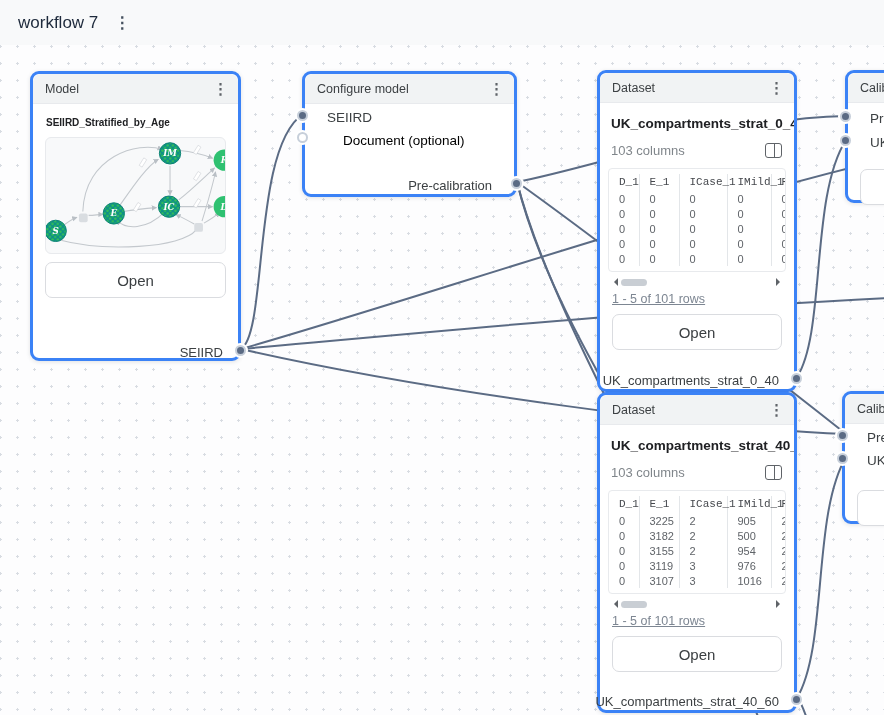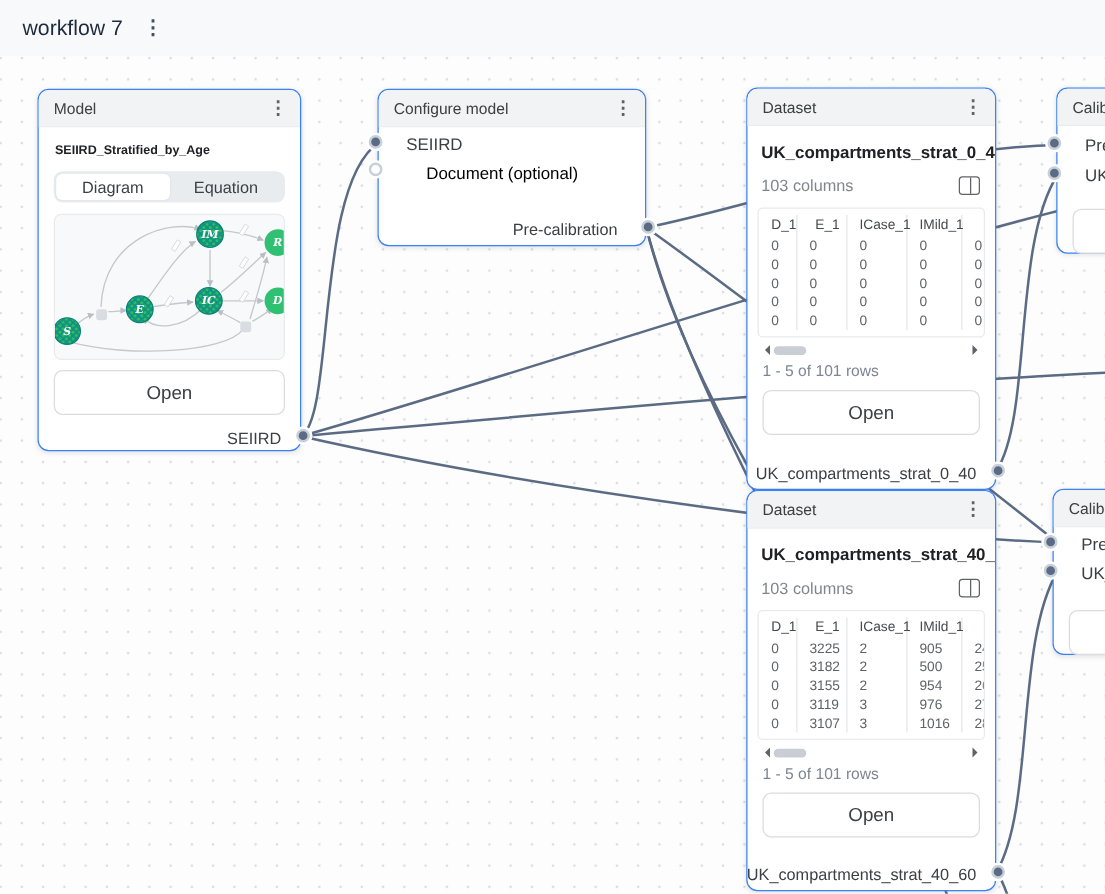--- a/index.html
+++ b/index.html
@@ -24,21 +24,21 @@
   .kebab { font-size: 15px; font-weight: 700; color: #5f6368; cursor: pointer; line-height: 1; letter-spacing: 0; }
   .topbar .kebab { font-size: 16px; color: #44505e; }
 
   
   svg.edges { position: absolute; top: 0; left: 0; z-index: 1; }
   .edge { stroke: #5b6b84; stroke-width: 2; fill: none; }
 
   
   .node {
     position: absolute; background: #fff;
-    border: 1px solid #3b82f6; border-radius: 9px;
+    border: 3px solid #3b82f6; border-radius: 9px;
     box-shadow: 0 1px 4px rgba(60,64,67,.14);
     z-index: 2;
   }
   .node-header {
     height: 30px; background: #f1f3f4; border-bottom: 1px solid #e8eaed;
     border-radius: 8px 8px 0 0;
     display: flex; align-items: center; justify-content: space-between;
     padding: 0 10px 0 12px; font-size: 12.5px; color: #3c4043;
   }
   .node-title {
@@ -102,35 +102,35 @@
     content: ""; position: absolute; left: 50%; top: 0; bottom: 0;
     width: 1.6px; background: #5f6368;
   }
 
   .mini-table {
     margin: 10px 8px 0; border: 1px solid #e8eaed; border-radius: 4px;
     padding: 5px 0; overflow: hidden;
   }
   .mini-table table { border-collapse: collapse; table-layout: fixed; width: 236px; font-size: 11px; }
   .mini-table th {
-    text-align: center; font-weight: 400; color: #46494e;
-    padding: 2px 0 3px 10px; border-left: 1px solid #e3e6e9;
+    text-align: left; font-weight: 400; color: #46494e;
+    padding: 2px 0 3px 10px; border-left: 1px solid #e3e6e9; font-family: Liberation Mono, monospace;
   }
   .mini-table td { color: #5f6368; padding: 1.5px 0 1.5px 10px; border-left: 1px solid #e3e6e9; }
   .mini-table th:first-child, .mini-table td:first-child { border-left: none; }
   .c1{width:30px}.c2{width:40px}.c3{width:48px}.c4{width:44px}.c5{width:74px}
 
   .scroll-row { margin: 5px 10px 0; height: 10px; display: flex; align-items: center; }
   .arr { width: 0; height: 0; border: 4px solid transparent; cursor: pointer; }
   .arr.l { border-right-color: #5f6368; margin-right: 3px; }
   .arr.r { border-left-color: #5f6368; margin-left: 3px; }
   .thumb { width: 26px; height: 7px; background: #c9ced4; border-radius: 4px; cursor: pointer; }
   .spacer { flex: 1; }
 
-  .pag { margin: 5px 12px 0; font-size: 12.5px; color: #7d8692; }
+  .pag { margin: 5px 12px 0; font-size: 12.5px; color: #7d8692; text-decoration: underline; }
 
   
   .stub-btn {
     position: absolute; top: 96px; left: 12px; width: 176px; height: 36px;
     background: #fff; border: 1px solid #dadce0; border-radius: 7px; cursor: pointer;
   }
 
   
   .mini-edge { stroke: #c3c8cd; stroke-width: 1.1; fill: none; }
   .comp-letter { fill: #fff; font: italic 700 9px "DejaVu Serif", serif; text-anchor: middle; }
@@ -151,24 +151,20 @@
   <path class="edge" d="M797,377 C826,332 810,196 846,140"></path>
   <path class="edge" d="M797,698 C828,645 812,515 846,457"></path>
 </svg>
 
 <div class="node" style="left:30px; top:71px; width:211px; height:290px;">
   <div class="node-header">
     <span>Model</span>
     <span class="kebab">⋮</span>
   </div>
   <div class="node-title model-title">SEIIRD_Stratified_by_Age</div>
-  <div class="seg">
-    <div class="seg-item active">Diagram</div>
-    <div class="seg-item">Equation</div>
-  </div>
   <div class="preview">
     <svg width="187" height="115" viewBox="0 0 193 117">
       <defs>
         <pattern id="dotpat" width="5.4" height="5.4" patternUnits="userSpaceOnUse">
           <rect width="5.4" height="5.4" fill="#0f9186"></rect>
           <circle cx="1.4" cy="1.4" r="1.25" fill="#34c153"></circle>
           <circle cx="4.1" cy="4.1" r="1.25" fill="#34c153"></circle>
         </pattern>
         <marker id="mk" markerWidth="6" markerHeight="6" refX="4.5" refY="2.5" orient="auto">
           <path d="M0,0 L5,2.5 L0,5 z" fill="#b9bfc5"></path>

